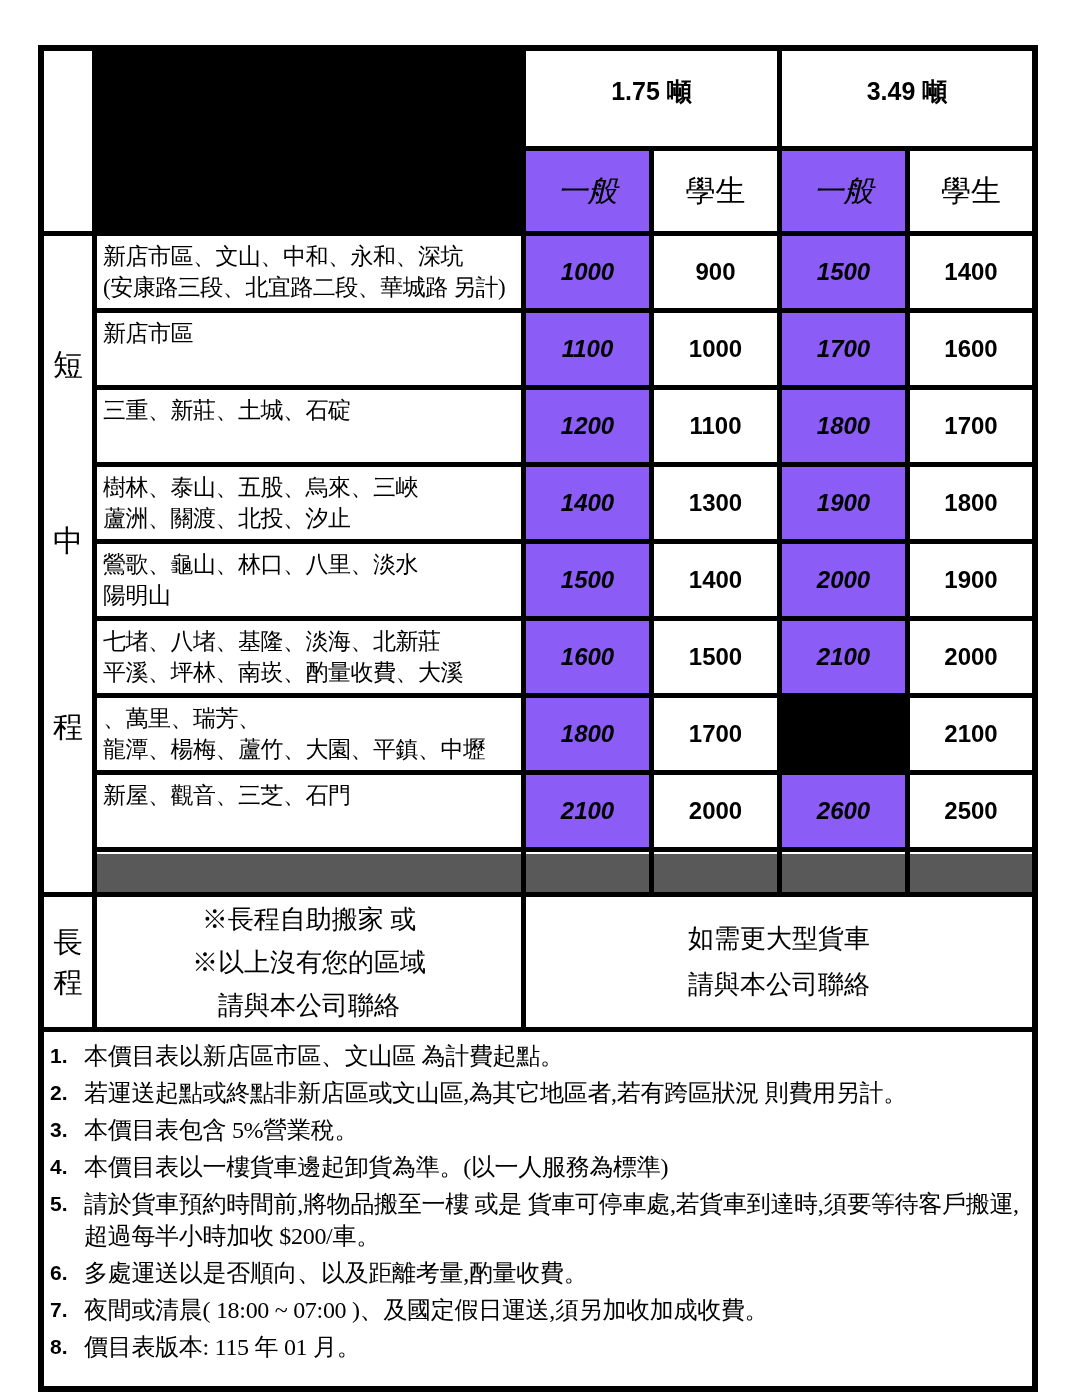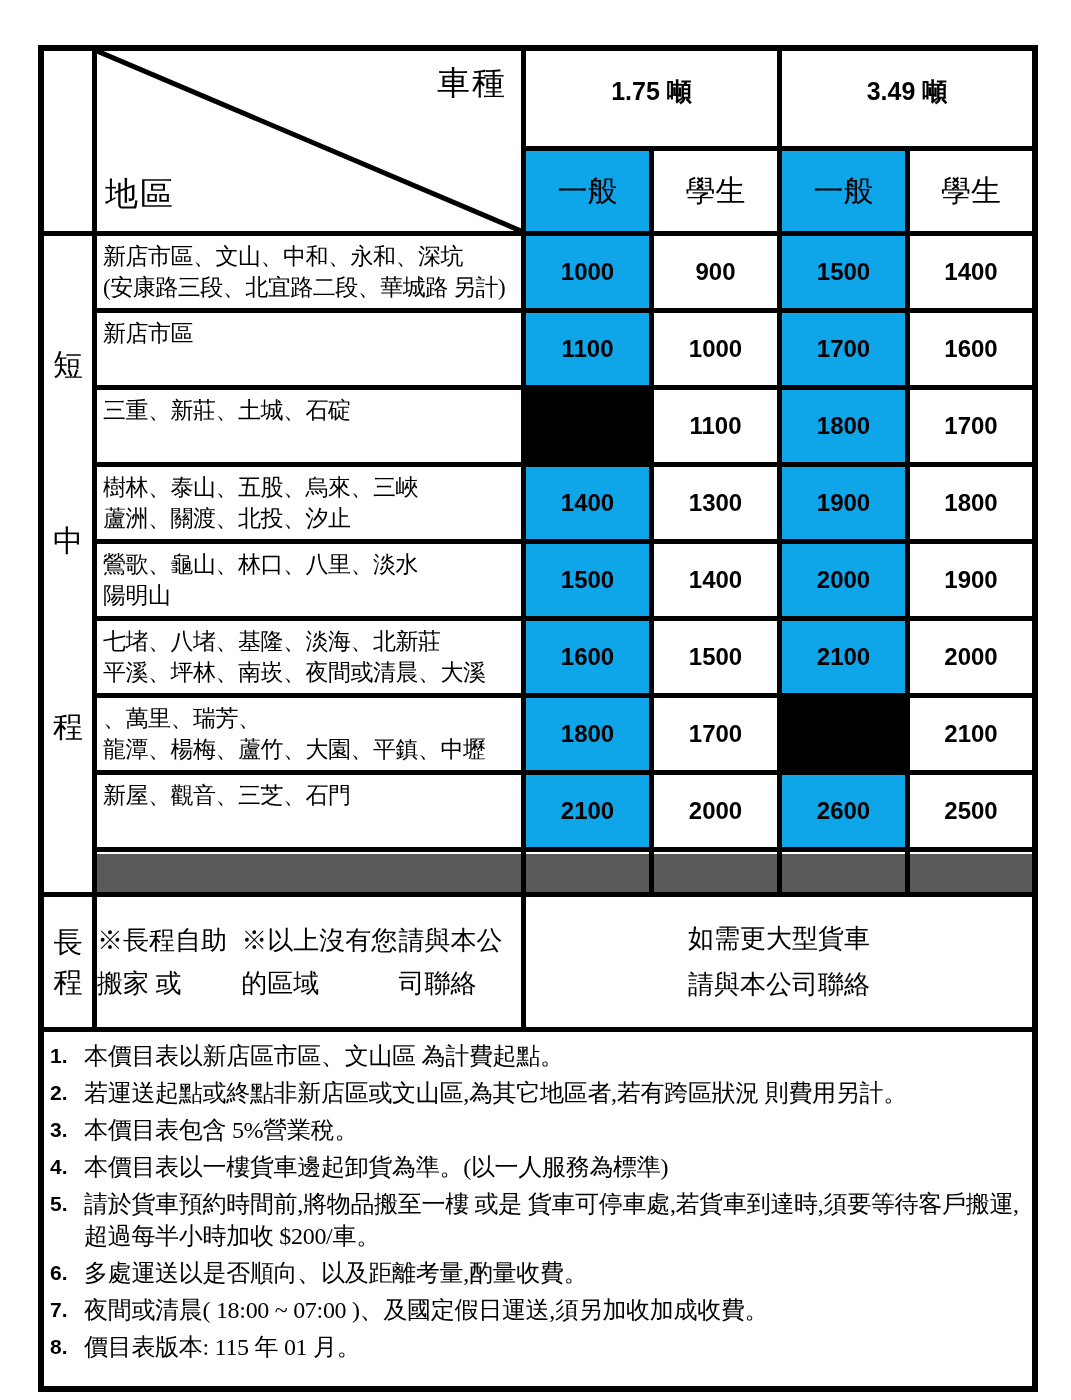--- a/index.html
+++ b/index.html
@@ -9,21 +9,21 @@
   }
   .tbl{
     position:absolute;left:38px;top:45px;width:1000px;height:1347px;
     box-sizing:border-box;border:6px solid #000;background:#000;
     display:grid;
     grid-template-columns:48px 424px 123px 123px 123px 122px;
     grid-template-rows:95px 80px repeat(8,72px) 40px 130px 1fr;
     gap:5px;
   }
   .c{background:#fff;box-sizing:border-box;overflow:hidden;}
-  .gray{background:#0ea5e9;}
+  .gray{background:#8b5cf6;font-style:italic;}
   .dark{background:#595959;box-shadow:inset 0 2px 0 #fff;}
   .diag{position:relative;}
   .diag svg{position:absolute;left:0;top:0;width:100%;height:100%;}
   .vehicle-label{
     position:absolute;top:10px;right:14px;font-size:33px;letter-spacing:2px;
   }
   .area-label{
     position:absolute;bottom:14px;left:8px;font-size:33px;letter-spacing:2px;
   }
   .ton{
@@ -38,46 +38,39 @@
   .side .p1{top:285px;}
   .side .p2{top:471px;}
   .areacell{padding:5px 4px 0 6px;font-size:23px;line-height:31px;letter-spacing:-0.5px;}
   .areacell div{white-space:nowrap;}
   .price{
     display:flex;align-items:center;justify-content:center;
     font-family:"Liberation Sans","DejaVu Sans",sans-serif;font-weight:bold;font-size:24px;
   }
   .longlabel{display:flex;flex-direction:column;align-items:center;justify-content:center;
     font-size:29px;line-height:40px;}
-  .longleft{display:flex;align-items:center;justify-content:center;
+  .longleft{display:flex;flex-direction:column;align-items:center;justify-content:center;
     font-size:26px;line-height:43px;}
   .longright{display:flex;flex-direction:column;align-items:center;justify-content:center;
     font-size:26px;line-height:46px;}
   .notes{padding:8px 8px 0 4px;}
   .note{display:flex;margin-bottom:5px;}
   .note .num{
     width:34px;flex:0 0 34px;font-family:"Liberation Sans","DejaVu Sans",sans-serif;
     font-weight:bold;font-size:21px;line-height:32px;padding-left:2px;
   }
   .note .txt{flex:1;font-size:24px;line-height:32px;letter-spacing:-0.3px;}
 </style>
 </head>
 <body>
 
 <div class="tbl">
 
   <div class="c" style="grid-area:1/1/3/2"></div>
 
-  <div class="c diag" style="grid-area:1/2/3/3">
-    <svg preserveAspectRatio="none">
-      <line x1="0" y1="0" x2="100%" y2="100%" stroke="#000" stroke-width="5"></line>
-    </svg>
-    <span class="vehicle-label">車種</span>
-    <span class="area-label">地區</span>
-  </div>
 
   <div class="c ton" style="grid-area:1/3/2/5">1.75 噸</div>
   <div class="c ton" style="grid-area:1/5/2/7">3.49 噸</div>
 
   <div class="c hd2 gray" style="grid-area:2/3/3/4">一般</div>
   <div class="c hd2" style="grid-area:2/4/3/5">學生</div>
   <div class="c hd2 gray" style="grid-area:2/5/3/6">一般</div>
   <div class="c hd2" style="grid-area:2/6/3/7">學生</div>
 
   <div class="c side" style="grid-area:3/1/12/2">
@@ -100,20 +93,21 @@
     <div></div>
   </div>
   <div class="c price gray" style="grid-area:4/3/5/4">1100</div>
   <div class="c price" style="grid-area:4/4/5/5">1000</div>
   <div class="c price gray" style="grid-area:4/5/5/6">1700</div>
   <div class="c price" style="grid-area:4/6/5/7">1600</div>
 
   <div class="c areacell" style="grid-area:5/2/6/3">
     <div>三重、新莊、土城、石碇</div>
   </div>
+  <div class="c price gray" style="grid-area:5/3/6/4">1200</div>
   <div class="c price" style="grid-area:5/4/6/5">1100</div>
   <div class="c price gray" style="grid-area:5/5/6/6">1800</div>
   <div class="c price" style="grid-area:5/6/6/7">1700</div>
 
   <div class="c areacell" style="grid-area:6/2/7/3">
     <div>樹林、泰山、五股、烏來、三峽</div>
     <div>蘆洲、關渡、北投、汐止</div>
   </div>
   <div class="c price gray" style="grid-area:6/3/7/4">1400</div>
   <div class="c price" style="grid-area:6/4/7/5">1300</div>
@@ -124,21 +118,21 @@
     <div>鶯歌、龜山、林口、八里、淡水</div>
     <div>陽明山</div>
   </div>
   <div class="c price gray" style="grid-area:7/3/8/4">1500</div>
   <div class="c price" style="grid-area:7/4/8/5">1400</div>
   <div class="c price gray" style="grid-area:7/5/8/6">2000</div>
   <div class="c price" style="grid-area:7/6/8/7">1900</div>
 
   <div class="c areacell" style="grid-area:8/2/9/3">
     <div>七堵、八堵、基隆、淡海、北新莊</div>
-    <div>平溪、坪林、南崁、夜間或清晨、大溪</div>
+    <div>平溪、坪林、南崁、酌量收費、大溪</div>
   </div>
   <div class="c price gray" style="grid-area:8/3/9/4">1600</div>
   <div class="c price" style="grid-area:8/4/9/5">1500</div>
   <div class="c price gray" style="grid-area:8/5/9/6">2100</div>
   <div class="c price" style="grid-area:8/6/9/7">2000</div>
 
   <div class="c areacell" style="grid-area:9/2/10/3">
     <div>、萬里、瑞芳、</div>
     <div>龍潭、楊梅、蘆竹、大園、平鎮、中壢</div>
   </div>

